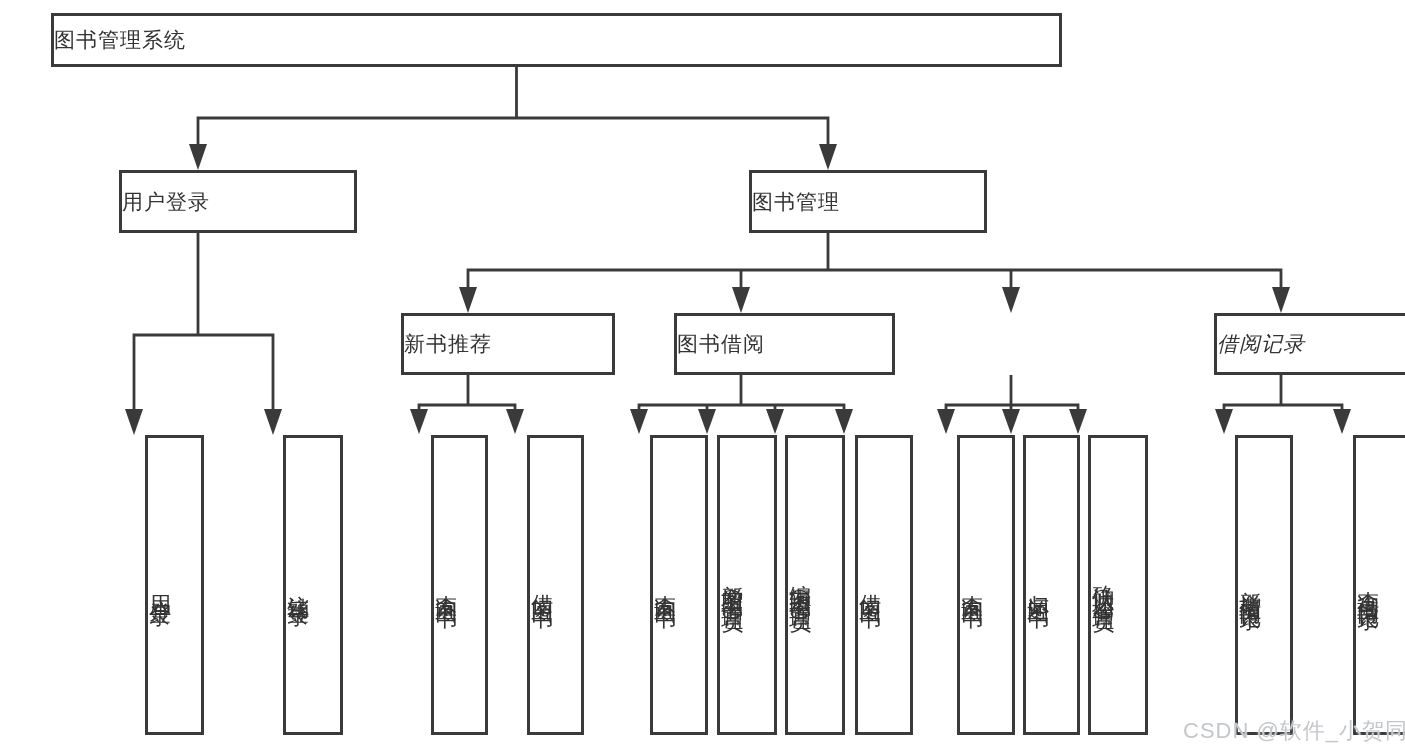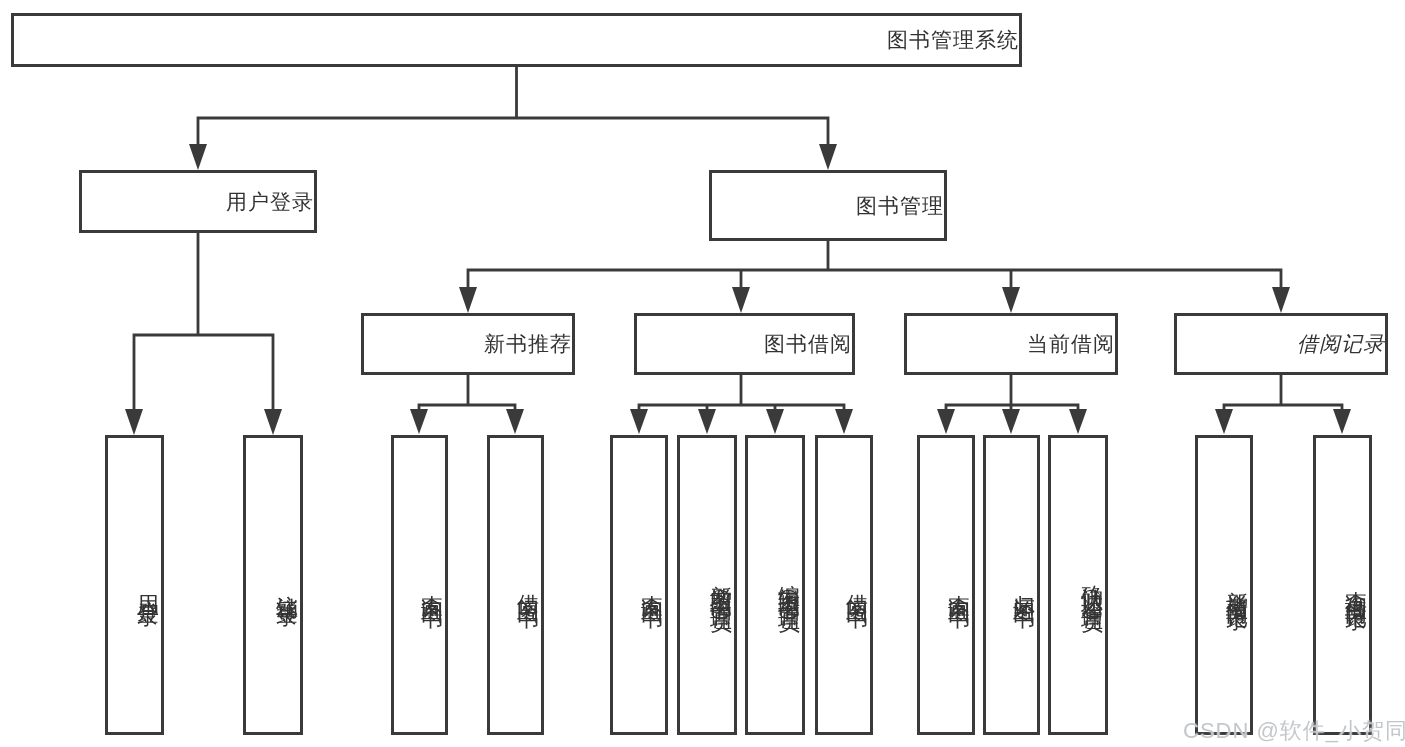--- a/index.html
+++ b/index.html
@@ -11,39 +11,40 @@
     overflow:hidden;
   }
   #connectors{position:absolute;left:0;top:0;width:1405px;height:747px;}
   .box{
     position:absolute;
     box-sizing:border-box;
     border:3px solid #3a3a3a;
     background:#ffffff;
     display:flex;
     align-items:center;
-    justify-content:flex-end;
+    justify-content:flex-start;
     color:#333333;
+    margin-left:40px;
   }
   .h-label{font-size:21px;letter-spacing:1px;white-space:nowrap;}
   .v-box .v-label{
     writing-mode:vertical-rl;
     text-orientation:mixed;
     font-size:22px;
     letter-spacing:4px;
     line-height:1.15;
     white-space:nowrap;
   }
   
   #n-root{left:11px;top:13px;width:1011px;height:54px;}
   
   #n-l2-0{left:79px;top:170px;width:238px;height:63px;}
-  #n-l2-1{left:709px;top:170px;width:238px;height:71px;}
+  #n-l2-1{left:709px;top:170px;width:238px;height:63px;}
   
-  #n-l3-0{left:361px;top:313px;width:214px;height:62px;padding-left:30px;}
+  #n-l3-0{left:361px;top:313px;width:214px;height:62px;}
   #n-l3-1{left:634px;top:313px;width:221px;height:62px;}
   #n-l3-2{left:904px;top:313px;width:214px;height:62px;}
   #n-l3-3{left:1174px;top:313px;width:214px;height:62px;font-style:italic;}
   
   .v-box{top:435px;height:300px;}
   #n-a0{left:105px;width:59px;}
   #n-a1{left:243px;width:60px;}
   #n-b0{left:391px;width:57px;}
   #n-b1{left:487px;width:57px;}
   #n-c0{left:610px;width:58px;}
@@ -110,23 +111,20 @@
   <div class="box" id="n-l2-1">
     <span class="h-label">图书管理</span>
   </div>
 
   <div class="box" id="n-l3-0">
     <span class="h-label">新书推荐</span>
   </div>
   <div class="box" id="n-l3-1">
     <span class="h-label">图书借阅</span>
   </div>
-  <div class="box" id="n-l3-2">
-    <span class="h-label">当前借阅</span>
-  </div>
   <div class="box" id="n-l3-3">
     <span class="h-label">借阅记录</span>
   </div>
 
   <div class="box v-box" id="n-a0">
     <span class="v-label">用户登录</span>
   </div>
   <div class="box v-box" id="n-a1">
     <span class="v-label">注销登录</span>
   </div>

